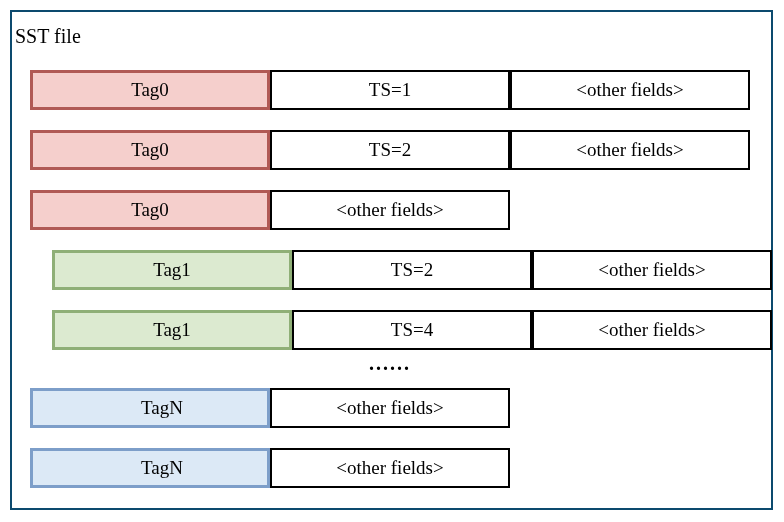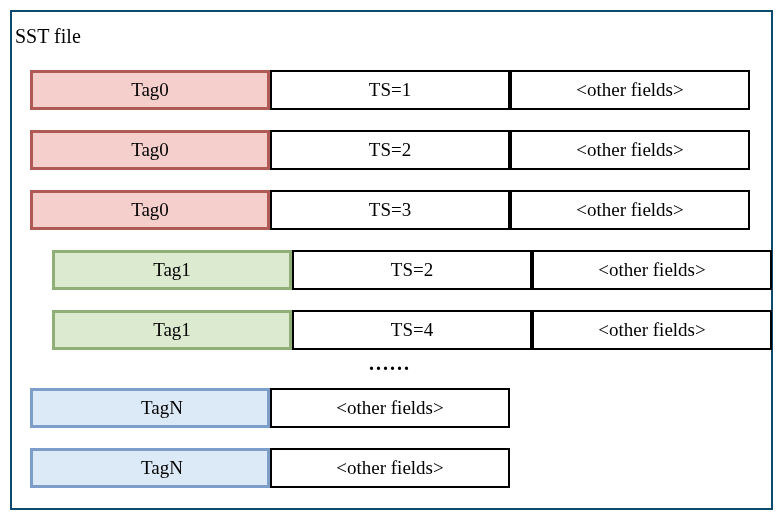--- a/index.html
+++ b/index.html
@@ -89,21 +89,20 @@
   </div>
 
   <div class="row r1">
     <div class="cell tag-cell tag-red">Tag0</div>
     <div class="cell plain-cell">TS=2</div>
     <div class="cell plain-cell">&lt;other fields&gt;</div>
   </div>
 
   <div class="row r2">
     <div class="cell tag-cell tag-red">Tag0</div>
-    <div class="cell plain-cell">TS=3</div>
     <div class="cell plain-cell">&lt;other fields&gt;</div>
   </div>
 
   <div class="row r3">
     <div class="cell tag-cell tag-green">Tag1</div>
     <div class="cell plain-cell">TS=2</div>
     <div class="cell plain-cell">&lt;other fields&gt;</div>
   </div>
 
   <div class="row r4">

